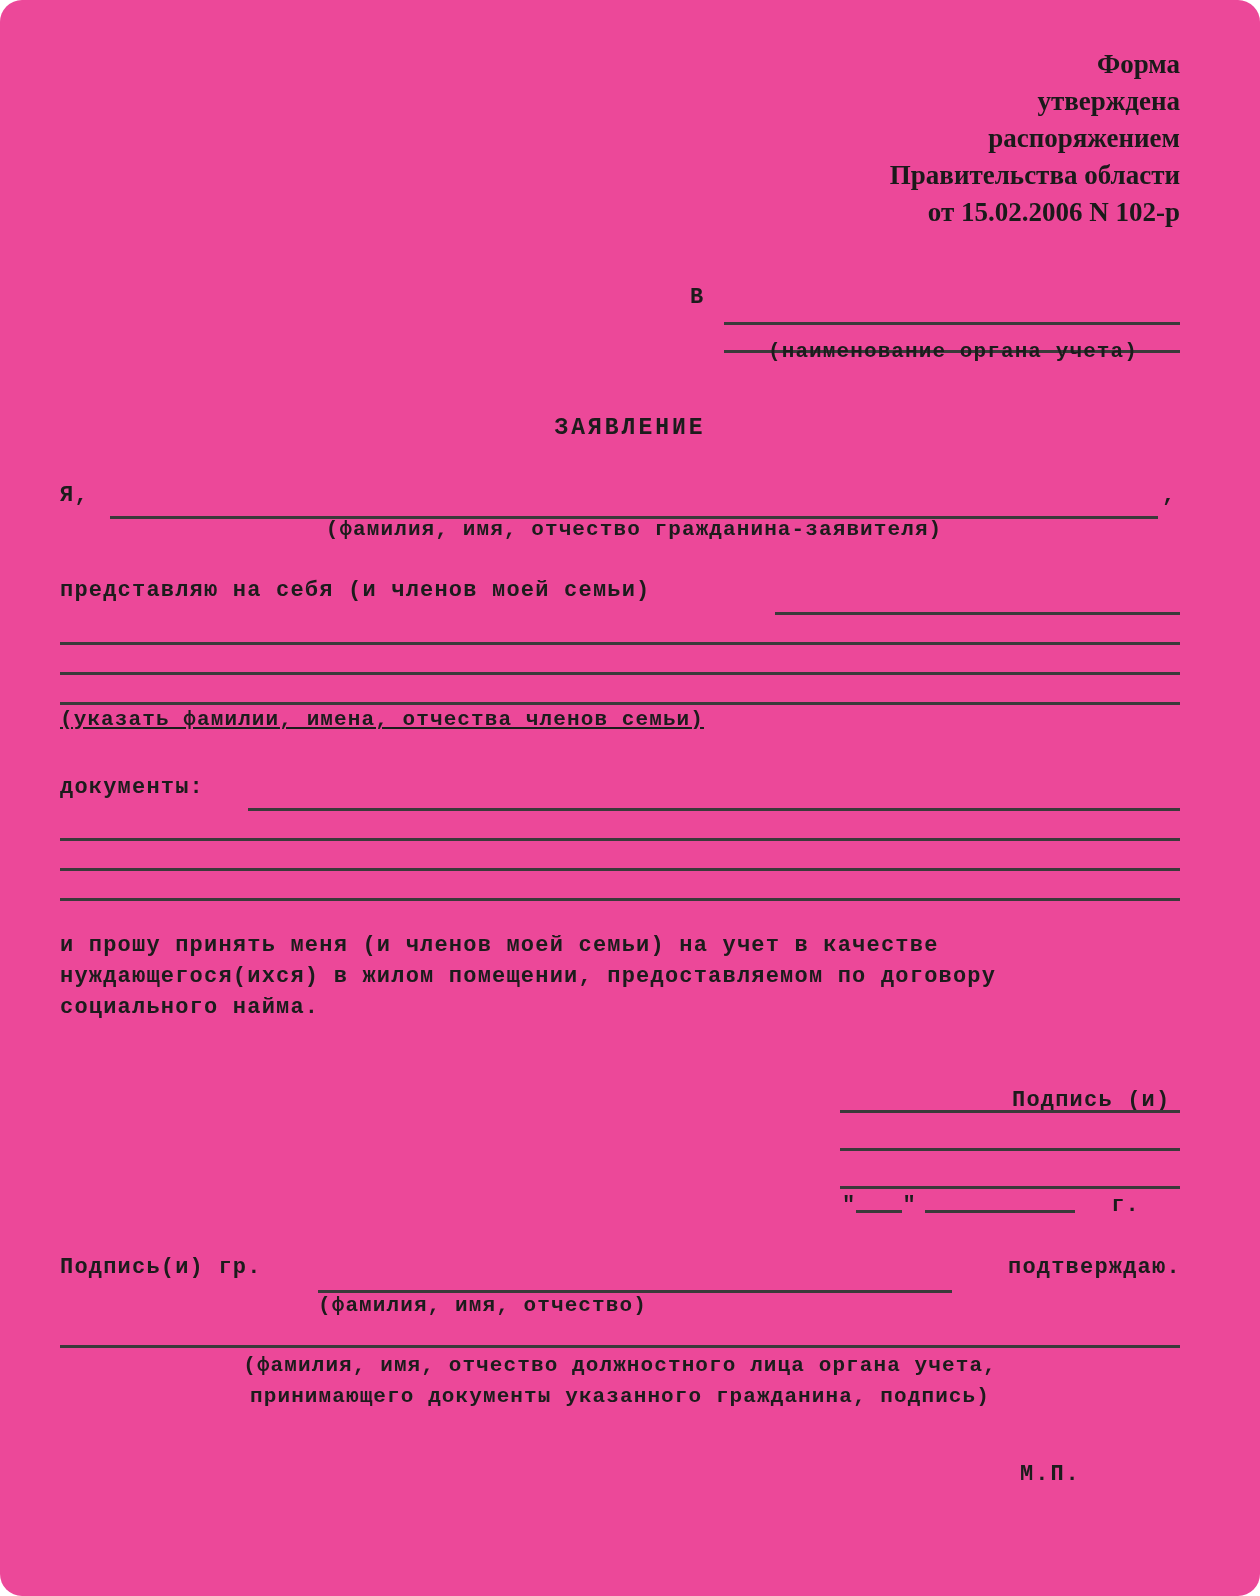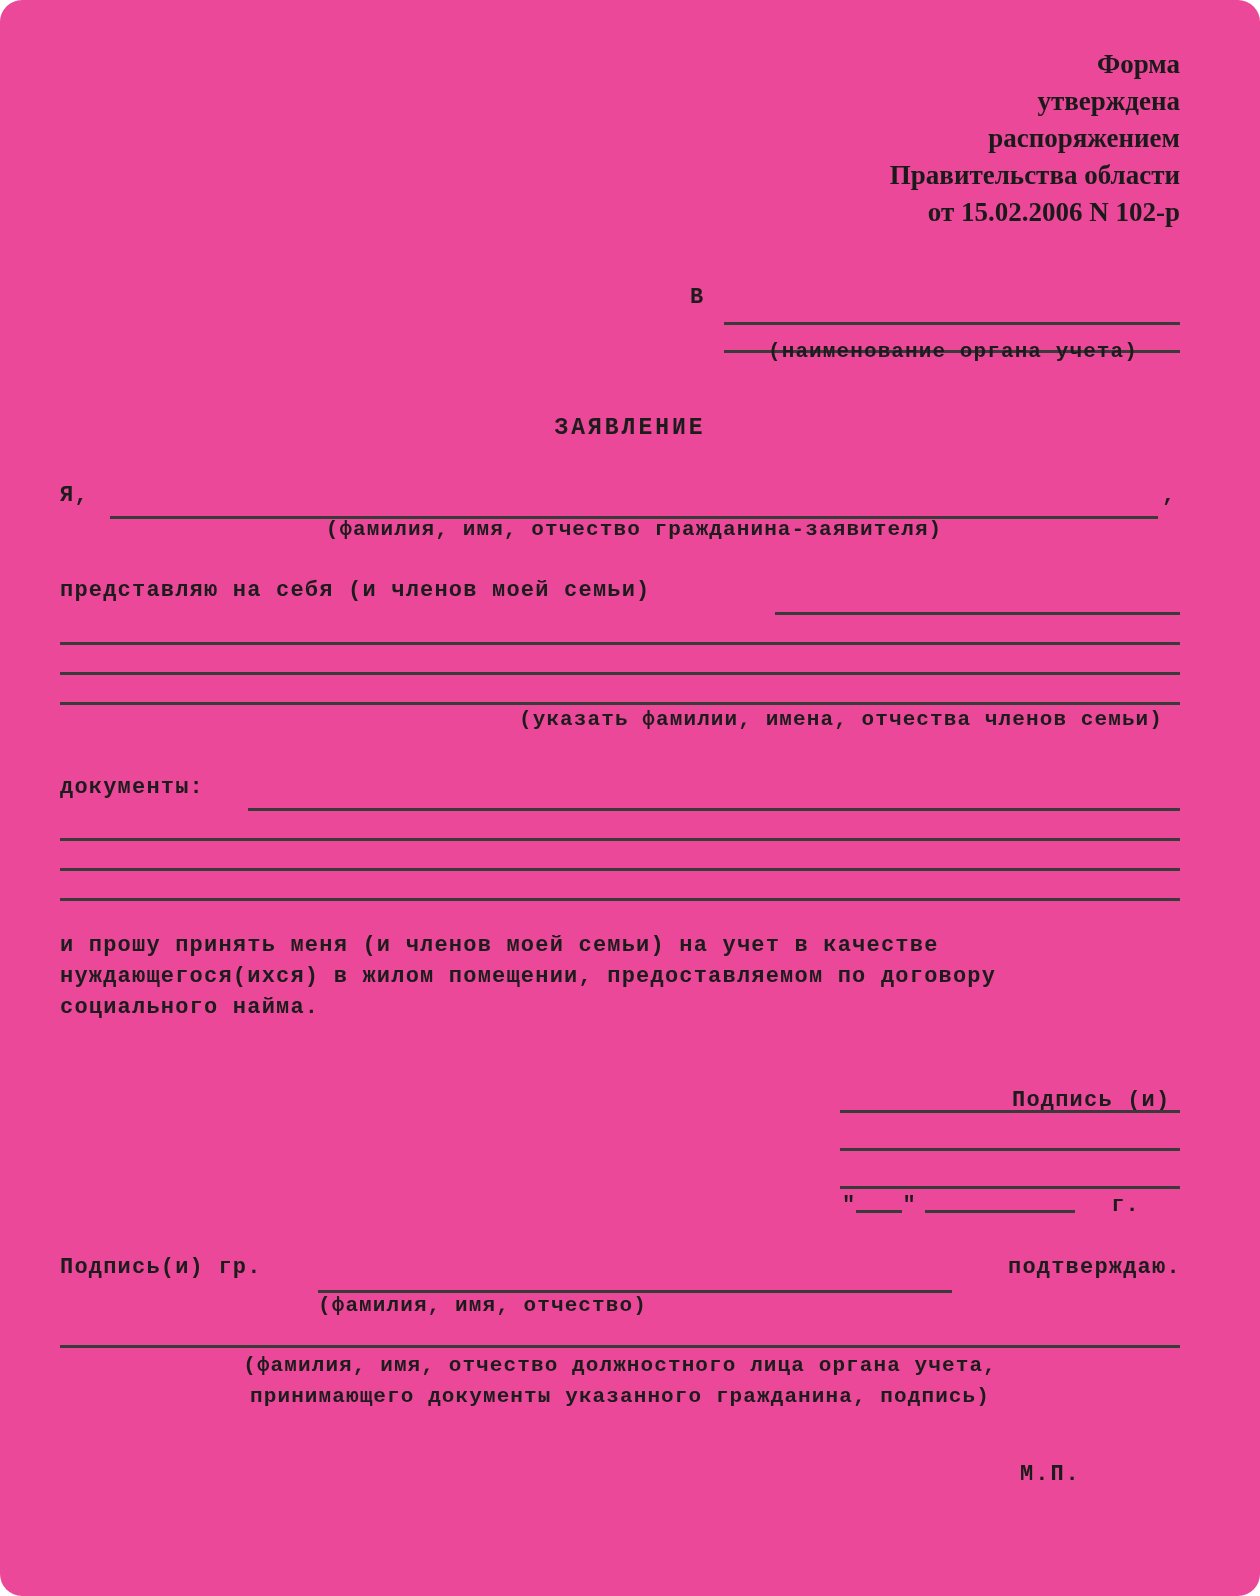--- a/index.html
+++ b/index.html
@@ -90,21 +90,21 @@
   .ya-rule  { left: 110px; top: 516px; width: 1048px; }
   .ya-comma { left: 1162px; top: 483px; }
   .ya-cap   { left: 110px; top: 518px; width: 1048px; text-align: center; }
 
   
   .fam-label { left: 60px; top: 578px; }
   .fam-rule0 { left: 775px; top: 612px; width: 405px; }
   .fam-rule1 { left: 60px; top: 642px; width: 1120px; }
   .fam-rule2 { left: 60px; top: 672px; width: 1120px; }
   .fam-rule3 { left: 60px; top: 702px; width: 1120px; }
-  .fam-cap   { left: 43px; top: 708px; width: 1120px; text-align: right; }
+  .fam-cap   { left: 60px; top: 708px; width: 1120px; text-align: left; text-decoration: underline; }
 
   
   .doc-label { left: 60px; top: 775px; }
   .doc-rule0 { left: 248px; top: 808px; width: 932px; }
   .doc-rule1 { left: 60px; top: 838px; width: 1120px; }
   .doc-rule2 { left: 60px; top: 868px; width: 1120px; }
   .doc-rule3 { left: 60px; top: 898px; width: 1120px; }
 
   
   .para {

